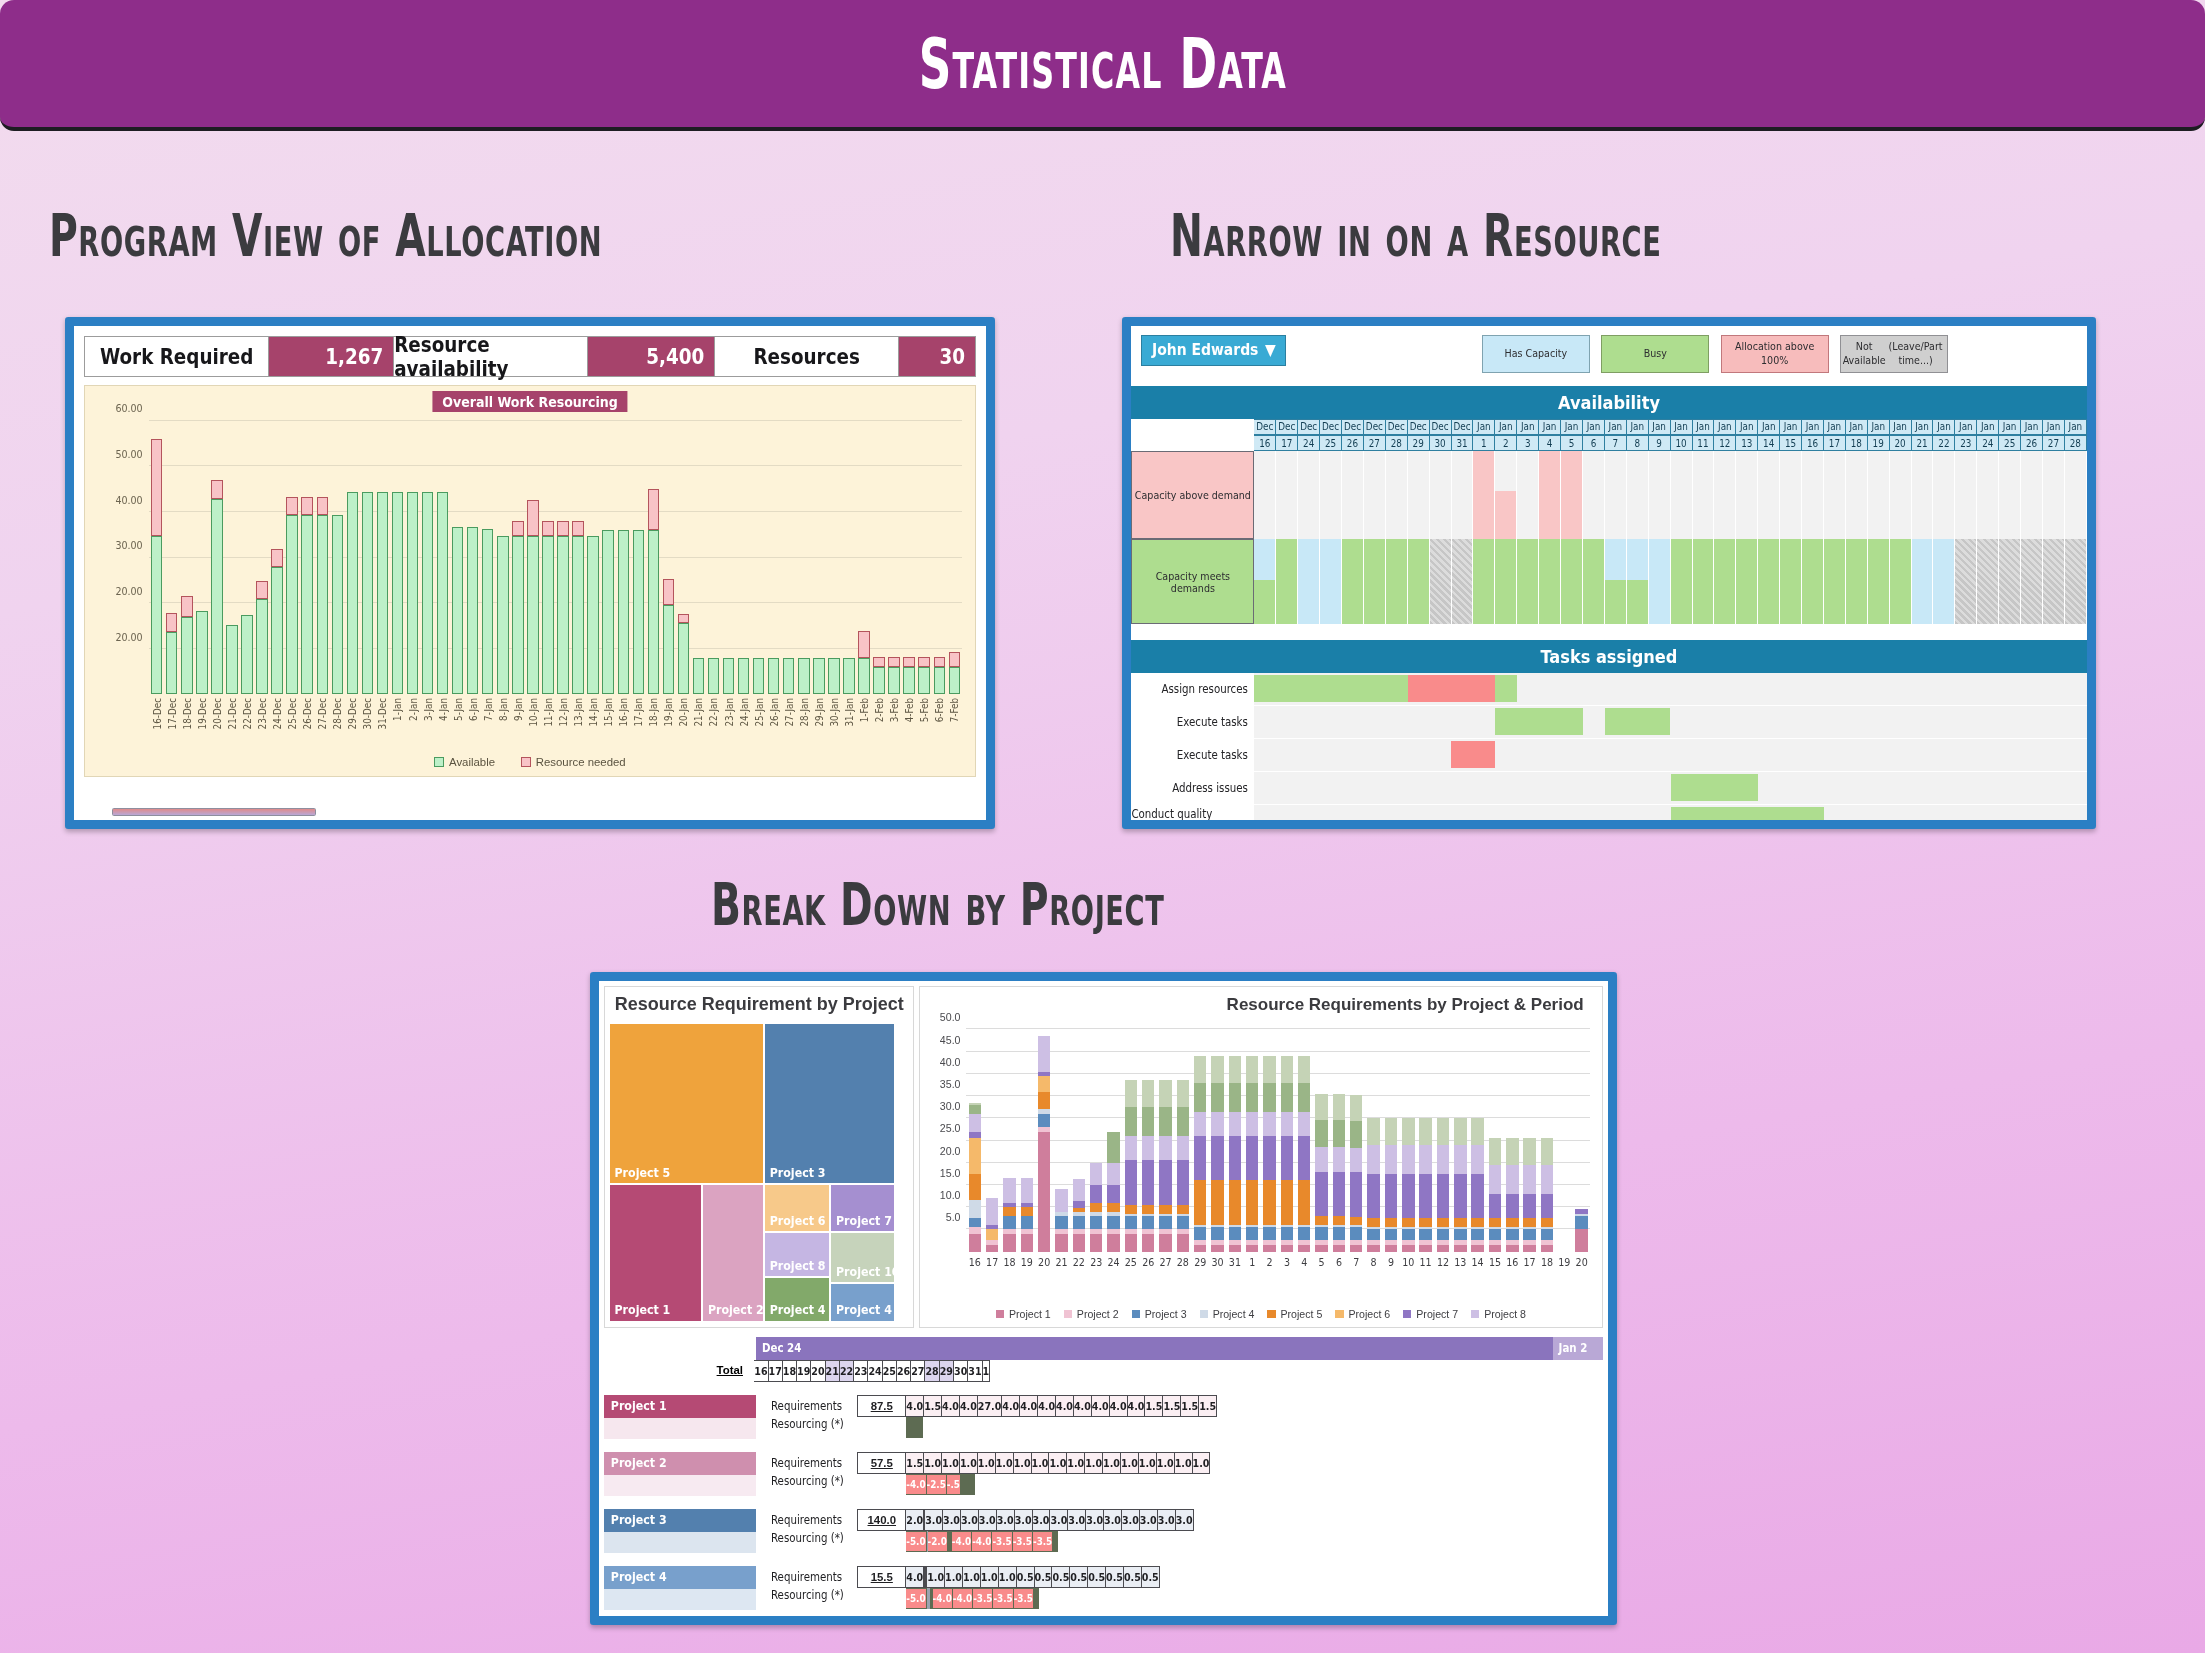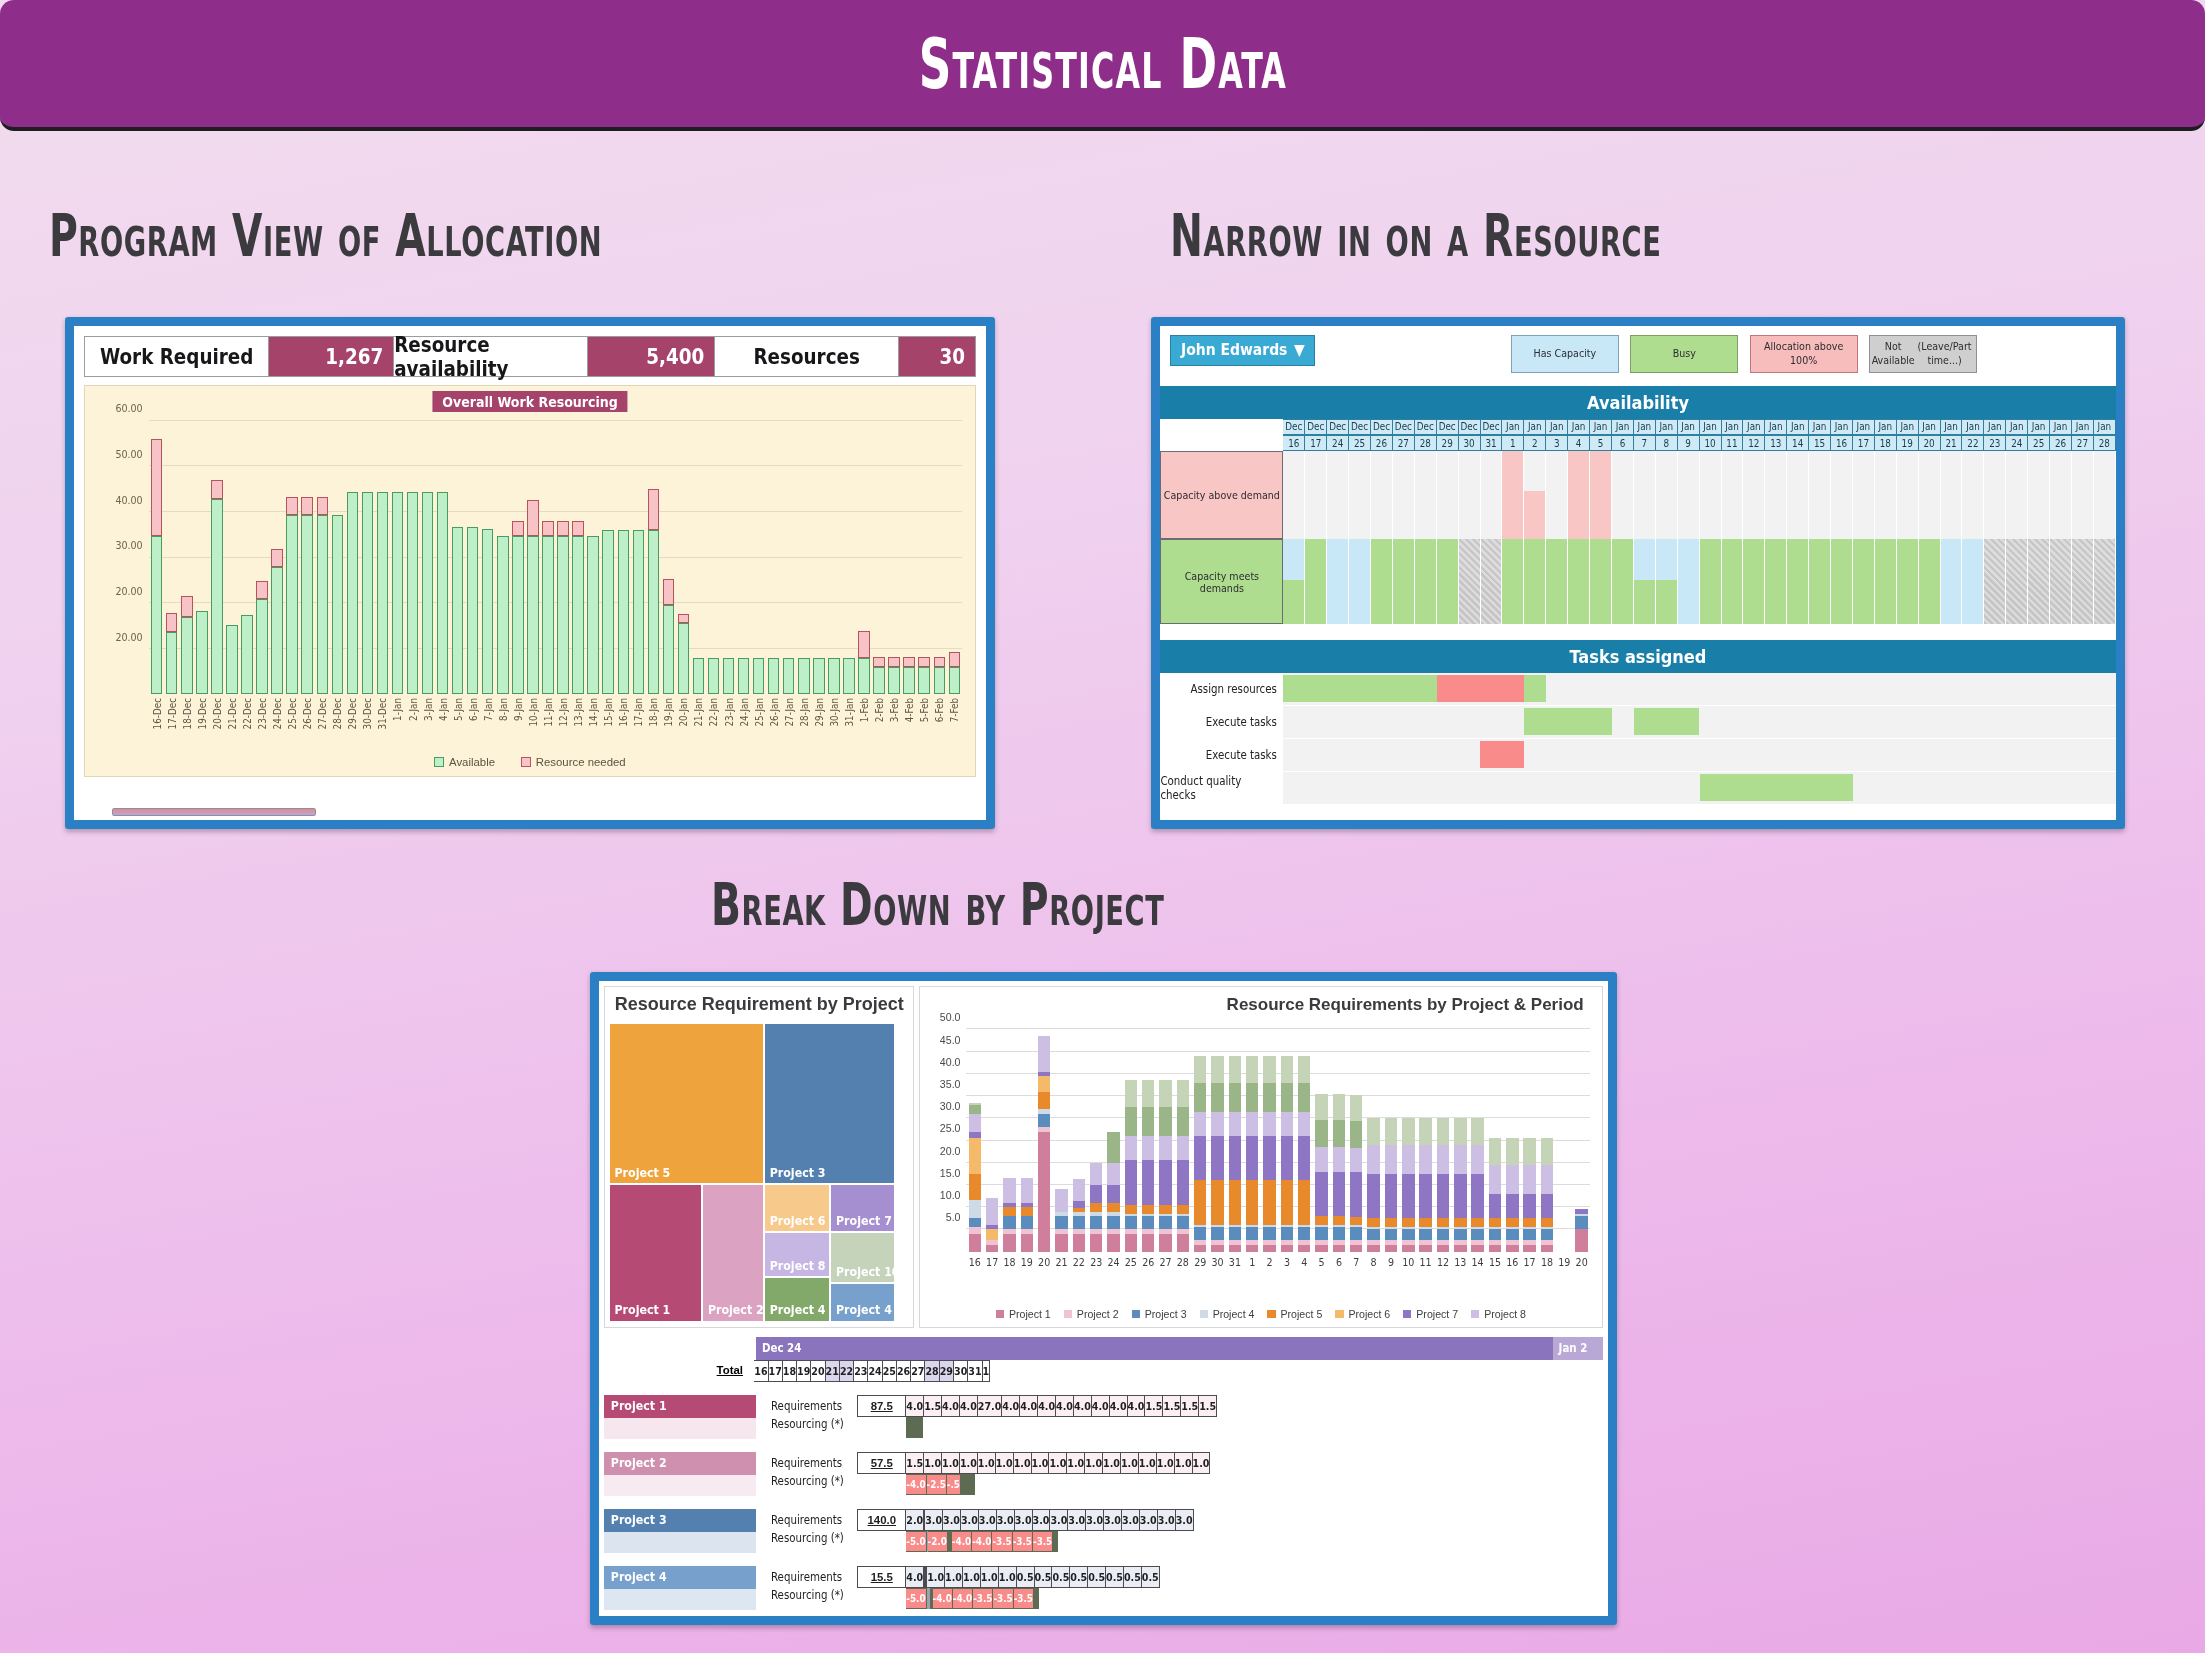--- a/index.html
+++ b/index.html
@@ -105,21 +105,21 @@
     font-size: 11.4px; color: #5a5340;
   }
   .lg-item { display: flex; align-items: center; gap: 4.9px; }
   .lg-sw { width: 9.8px; height: 9.8px; border: 0.8px solid #666; }
   #p1-scroll {
     position: absolute; left: 38px; bottom: 3.3px; width: 204px; height: 8.2px;
     background: linear-gradient(#e08b8b, #b9a8d6); border: 0.8px solid #8e8e9e; border-radius: 1.6px;
   }
 
   
-  #panel2 { left: 1151px; top: 317px; width: 974px; height: 512px; }
+  #panel2 { left: 1122px; top: 317px; width: 974px; height: 512px; }
   #p2-toolbar { display: flex; align-items: flex-start; padding: 8.2px 9.8px 0 9.8px; height: 60px; }
   #p2-person {
     background: #39aad4; border: 0.8px solid #2b7fa0; color: #fff;
     font-size: 15.5px; font-weight: bold; padding: 5.7px 9.8px;
     display: flex; align-items: center; gap: 6.5px; white-space: nowrap;
     font-family: "DejaVu Sans Condensed","Liberation Sans Narrow","Liberation Sans",sans-serif;
   }
   .p2-key {
     width: 108px; height: 38px; margin-left: 11.4px;
     display: flex; align-items: center; justify-content: center; text-align: center;
@@ -763,20 +763,26 @@
               <div class="p2-task-bar" style="left: 42.1053%; width: 7.89474%; background: rgb(174, 221, 143);"></div>
             </div>
           </div>
           <div class="p2-task-row">
             <div class="p2-task-label">Execute tasks</div>
             <div class="p2-task-track">
               <div class="p2-task-bar" style="left: 23.6842%; width: 5.26316%; background: rgb(249, 139, 139);"></div>
             </div>
           </div>
           <div class="p2-task-row">
+            <div class="p2-task-label">Address issues</div>
+            <div class="p2-task-track">
+              <div class="p2-task-bar" style="left: 50%; width: 10.5263%; background: rgb(174, 221, 143);"></div>
+            </div>
+          </div>
+          <div class="p2-task-row">
             <div class="p2-task-label">Conduct quality checks</div>
             <div class="p2-task-track">
               <div class="p2-task-bar" style="left: 50%; width: 18.4211%; background: rgb(174, 221, 143);"></div>
             </div>
           </div>
         </div>
     </div>
   </div>
 </div>
 

